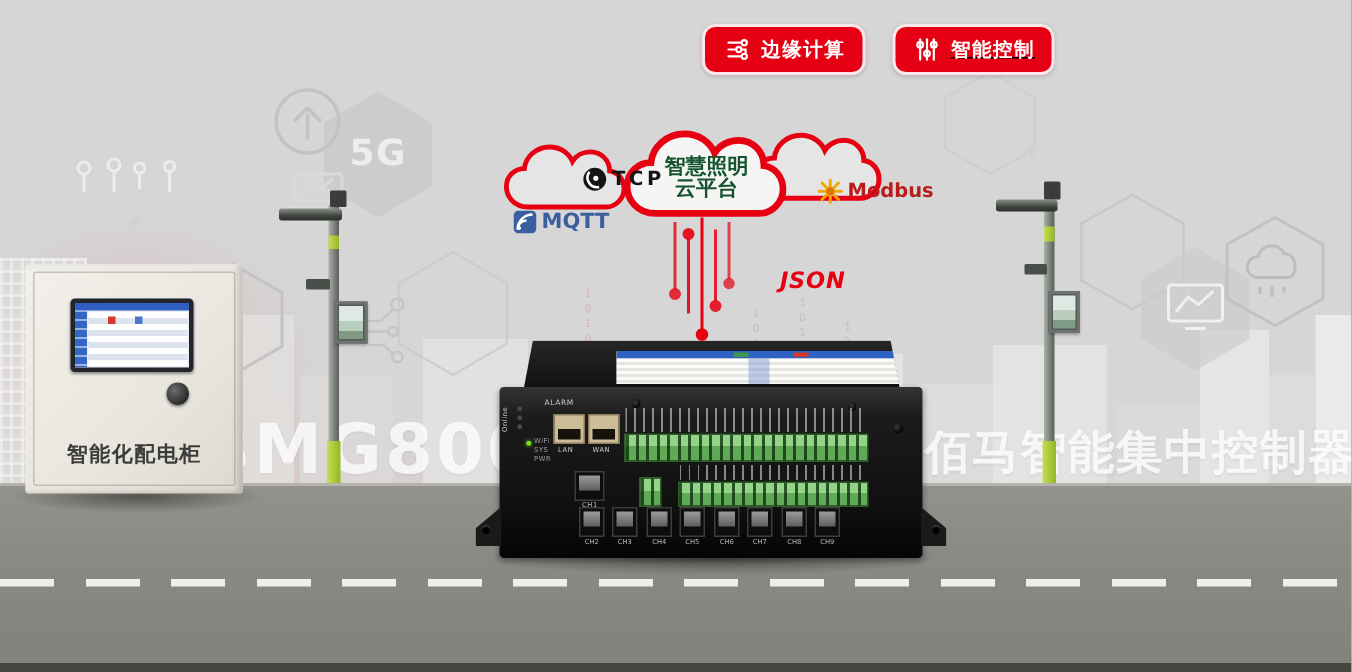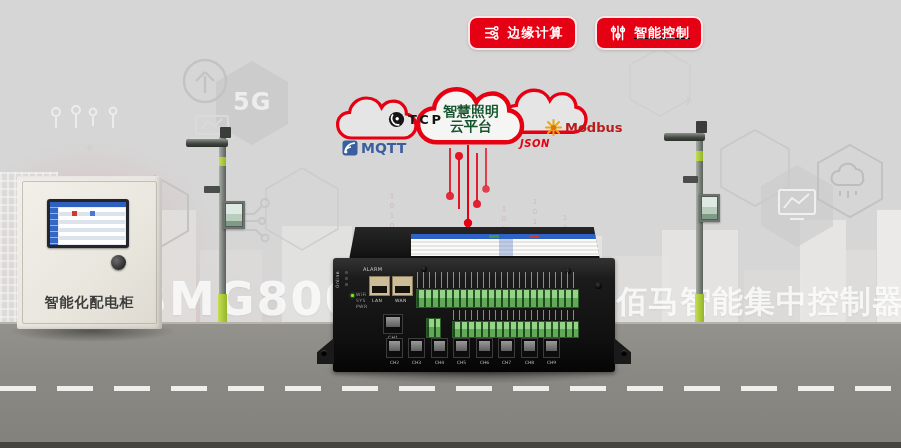--- a/index.html
+++ b/index.html
@@ -283,21 +283,21 @@
         <line x1="8.5" y1="1" x2="8.5" y2="16"></line>
           <line x1="1" y1="8.5" x2="16" y2="8.5"></line>
         <line x1="3" y1="3" x2="14" y2="14"></line>
           <line x1="14" y1="3" x2="3" y2="14"></line>
       </g>
       <circle cx="8.5" cy="8.5" r="2.6" fill="#e07400"></circle>
     </svg>
     <span class="t" style="font-size:13px;color:#b91c1c;">Modbus</span>
   </div>
   <div class="proto" style="left:520px;top:138px;">
-    <span class="t" style="font-size:10px;color:#e60012;font-style:italic;letter-spacing:.5px;">JSON</span>
+    <span class="t" style="font-size:15px;color:#e60012;font-style:italic;letter-spacing:.5px;margin-top:40px;">JSON</span>
   </div>
 
   <svg class="droplines" width="60" height="90" viewBox="0 0 60 90" style="left:440px;top:143px;">
     <g stroke="#e60012" stroke-width="2" fill="#e60012">
       <line x1="10" y1="5" x2="10" y2="50" opacity=".8"></line>
         <circle cx="10" cy="53" r="3" opacity=".8"></circle>
       <circle cx="19" cy="13" r="3" opacity=".9"></circle>
         <line x1="19" y1="16" x2="19" y2="66" opacity=".9"></line>
       <line x1="28" y1="2" x2="28" y2="77"></line>
         <circle cx="28" cy="80" r="3.2"></circle>

